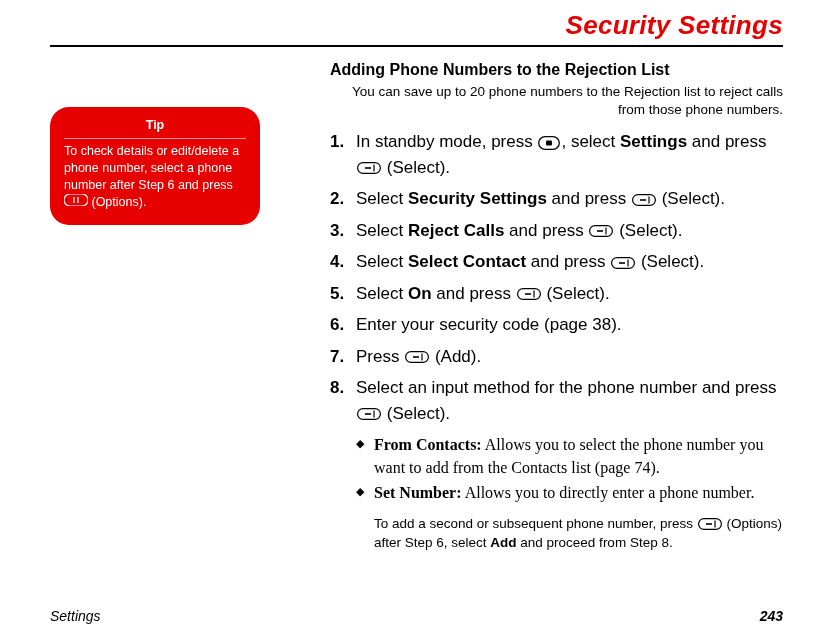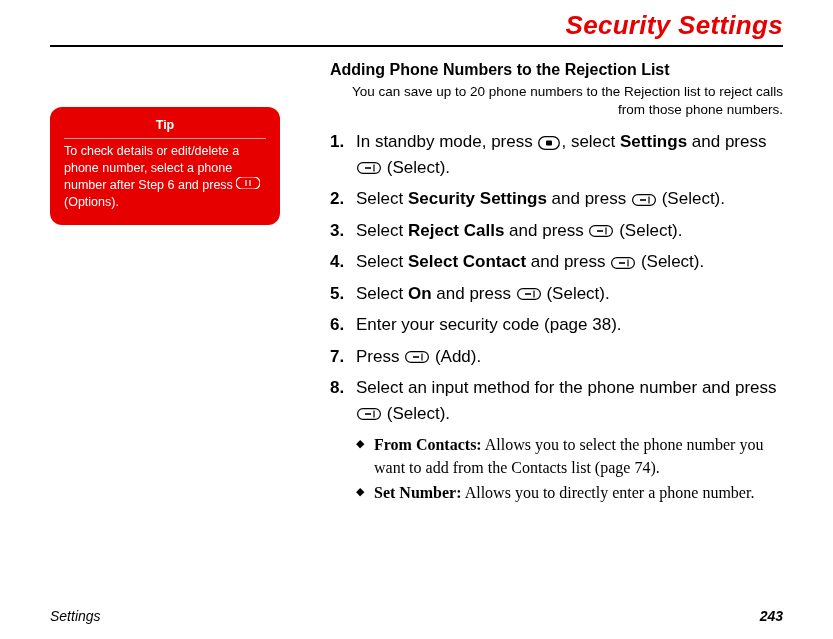--- a/index.html
+++ b/index.html
@@ -33,23 +33,23 @@
       padding: 0 50px;
     }
     .sidebar {
       width: 280px;
       flex-shrink: 0;
       padding-top: 60px;
     }
     .tip-box {
       background: #e60000;
       color: #fff;
-      border-radius: 12px;
+      border-radius: 19px;
       padding: 10px 14px 14px 14px;
-      width: 230px;
+      width: 210px;
       font-size: 12.5px;
       line-height: 1.35;
       font-stretch: condensed;
     }
     .tip-title {
       text-align: center;
       font-weight: bold;
       margin-bottom: 4px;
       border-bottom: 1px solid rgba(255,255,255,0.6);
       padding-bottom: 4px;
@@ -235,19 +235,26 @@
               <line x1="17" y1="2.5" x2="17" y2="9.5" stroke="#000" stroke-width="1.2"></line>
             </svg></span><span> (Select).</span>
       </li>
     </ol>
 
     <ul class="bullets">
       <li><span class="b">From Contacts:</span><span> Allows you to select the phone number you want to add  from the Contacts list (page 74).</span></li>
       <li><span class="b">Set Number:</span><span> Allows you to directly enter a phone number.</span></li>
     </ul>
 
+    <div class="note">
+      <span>To add a second or subsequent phone number, press </span><span class="icon-key"><svg width="24" height="12" viewBox="0 0 24 12">
+            <rect x="0.6" y="0.6" width="22.8" height="10.8" rx="5.4" fill="#fff" stroke="#000" stroke-width="1.2"></rect>
+            <line x1="8" y1="6" x2="14" y2="6" stroke="#000" stroke-width="1.6"></line>
+            <line x1="17" y1="2.5" x2="17" y2="9.5" stroke="#000" stroke-width="1.2"></line>
+          </svg></span><span> (Options) after Step 6, select </span><span class="b">Add</span><span> and proceed from Step 8.</span>
+    </div>
   </div>
 </div>
 
 <div class="footer">
   <span>Settings</span>
   <span class="pnum">243</span>
 </div>
 
 </body></html>

